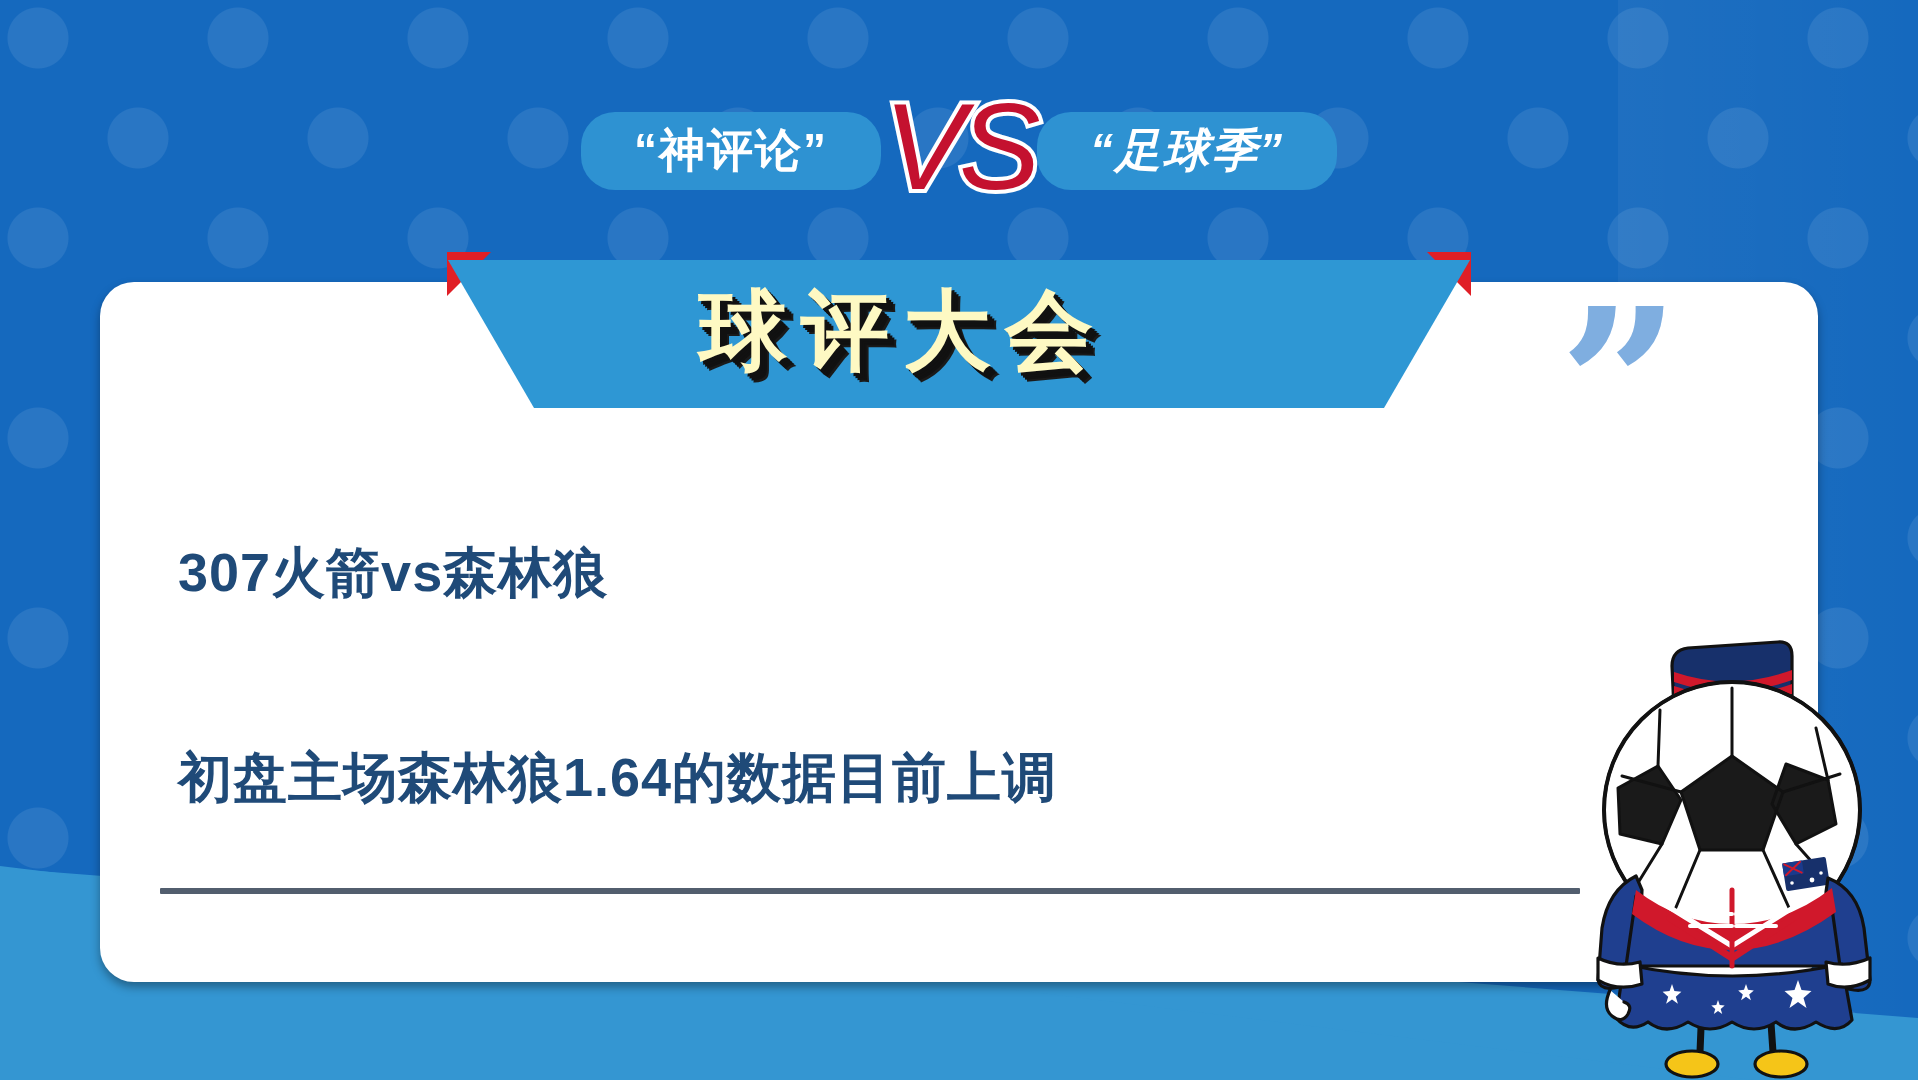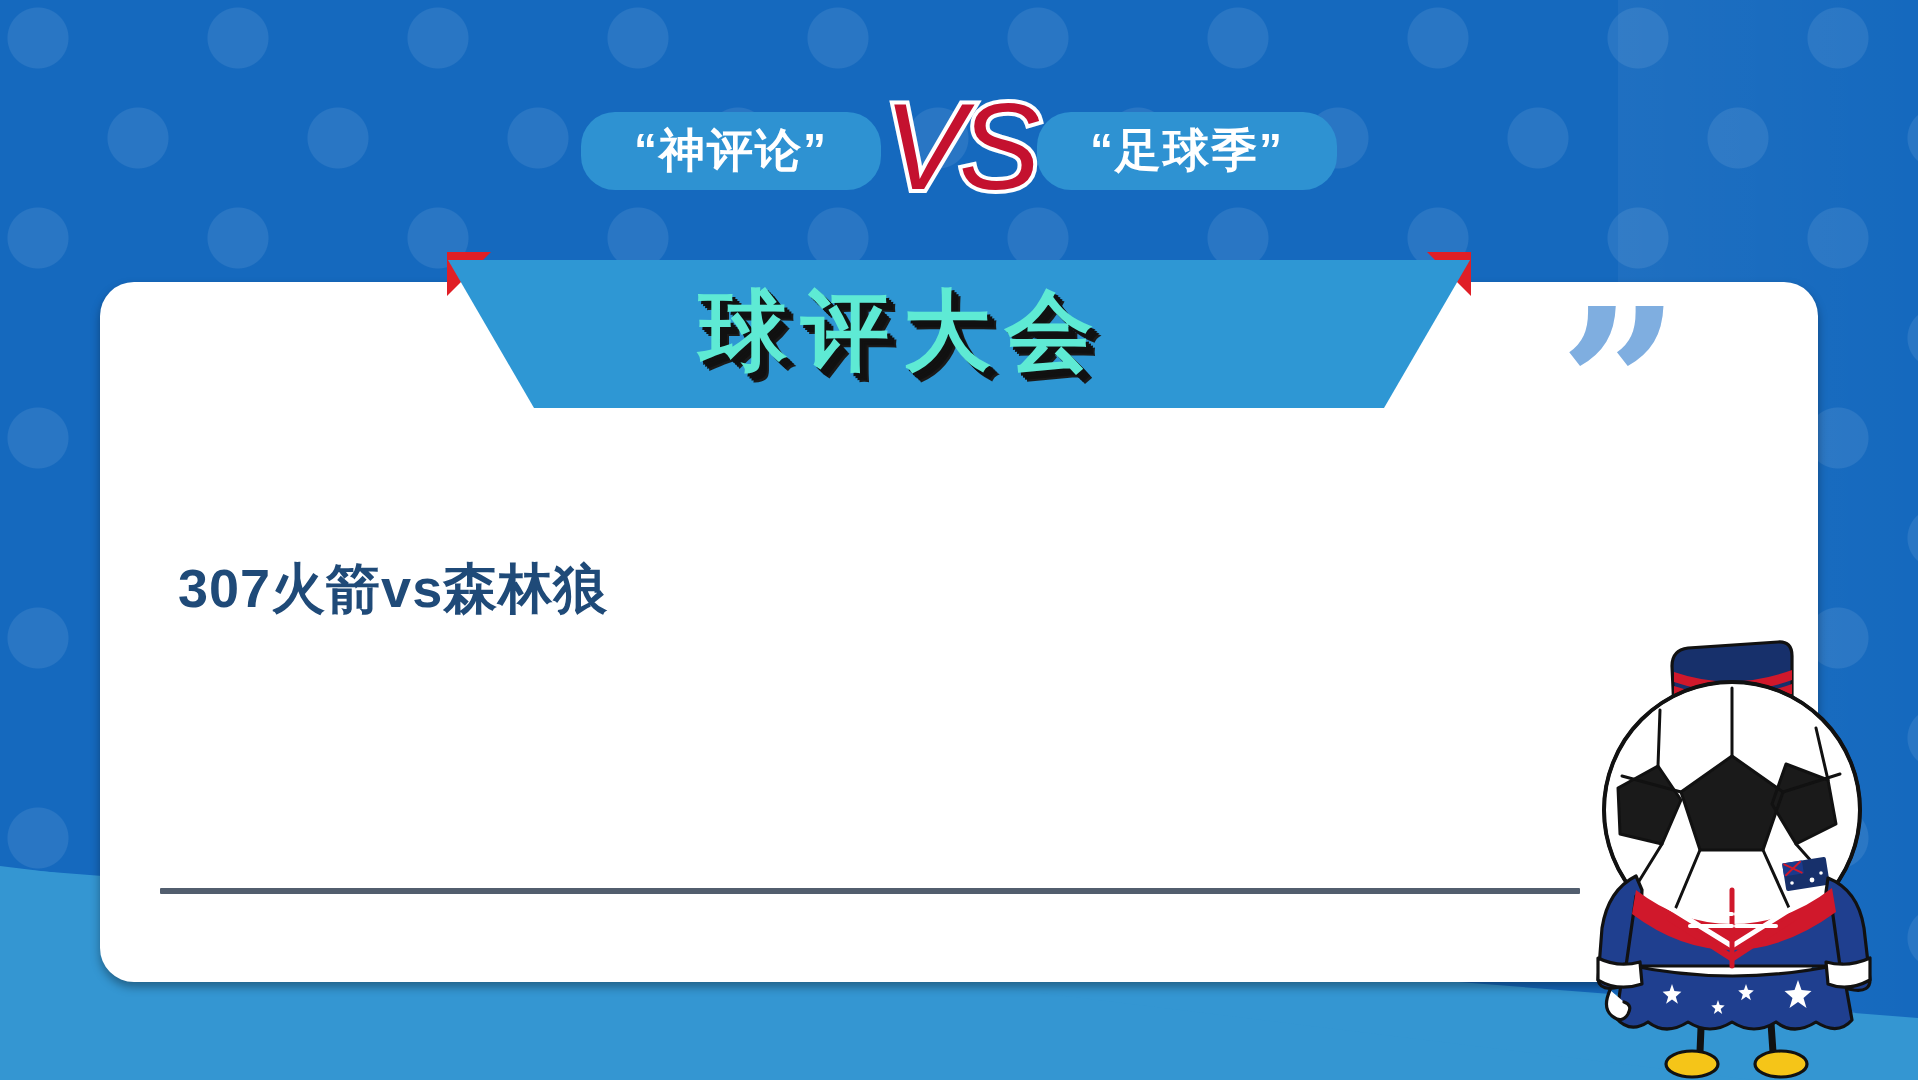--- a/index.html
+++ b/index.html
@@ -41,21 +41,21 @@
     display:flex;align-items:center;justify-content:center;gap:0;
   }
   .pill{
     background:#2E92D2;border-radius:34px;
     height:78px;min-width:300px;
     display:flex;align-items:center;justify-content:center;
     color:#FFFFFF;font-size:46px;font-weight:bold;letter-spacing:2px;
     padding:4px 34px;box-sizing:border-box;
   }
   .pill-left{margin-right:78px;}
-  .pill-right{margin-left:78px;}
+  .pill-right{margin-left:78px;font-style:italic;}
   .vs-logo{
     position:absolute;left:50%;top:86px;transform:translateX(-50%);
     font-size:122px;font-weight:normal;font-style:italic;
     color:#C4112F;line-height:1;
     -webkit-text-stroke:8px #FFFFFF;
     paint-order:stroke fill;
     letter-spacing:-6px;
     z-index:5;
   }
 
@@ -64,21 +64,21 @@
   .tri{position:absolute;top:0;width:0;height:0;}
   .tri-l{left:447px;border-left:0 solid transparent;border-right:44px solid transparent;border-top:44px solid #E01F26;}
   .tri-r{right:447px;border-right:0 solid transparent;border-left:44px solid transparent;border-top:44px solid #E01F26;}
   .banner{
     position:absolute;left:0;top:8px;width:1918px;height:148px;
     background:#2E97D4;
     clip-path:polygon(448px 0, 1470px 0, 1384px 148px, 534px 148px);
   }
   .banner-title{
     position:absolute;left:0;top:20px;width:1806px;text-align:center;
-    font-size:88px;font-weight:bold;color:#5eead4;letter-spacing:14px;
+    font-size:88px;font-weight:bold;color:#fef9c3;letter-spacing:14px;
     text-shadow: 3px 3px 0 #111, 5px 5px 0 #111, 7px 7px 0 #111, 9px 9px 0 #1a1a1a;
     z-index:6;
   }
 
   
   .card{
     position:absolute;left:100px;top:282px;width:1718px;height:700px;
     background:#FFFFFF;border-radius:34px;
     box-shadow:0 5px 10px rgba(0,0,0,.35);
     z-index:2;
@@ -87,21 +87,21 @@
     position:absolute;right:138px;top:28px;
     color:#7FAEE0;font-size:210px;line-height:.72;font-weight:bold;
     font-family:"DejaVu Serif",serif;
     user-select:none;
   }
   .body-text{
     position:absolute;left:78px;top:126px;width:1200px;
     color:#1F4A78;font-size:54px;line-height:1.22;font-weight:bold;
     letter-spacing:1px;white-space:pre-wrap;
   }
-  .body-text .line{display:block;margin-bottom:8px;margin-top:16px;}
+  .body-text .line{display:block;margin-bottom:8px;}
   .divider{
     position:absolute;left:60px;bottom:88px;width:1420px;height:6px;
     background:#525E6E;border-radius:1px;
   }
 
   
   .mascot{position:absolute;left:1540px;top:628px;width:380px;height:452px;z-index:8;}
   .mascot svg{display:block;}
 </style>
 </head>
@@ -121,20 +121,21 @@
   </div>
   <div class="vs-logo">
     <span>VS</span>
   </div>
 
   <div class="card">
     <div class="quote-mark">”</div>
 
     <div class="body-text">
       <span class="line">307火箭vs森林狼</span>
+      <span class="line">初盘主场森林狼1.64的数据目前上调</span>
     </div>
 
     <div class="divider"></div>
   </div>
 
   <div class="banner-wrap">
     <div class="tri tri-l"></div>
     <div class="tri tri-r"></div>
     <div class="banner"></div>
     <div class="banner-title">球评大会</div>

